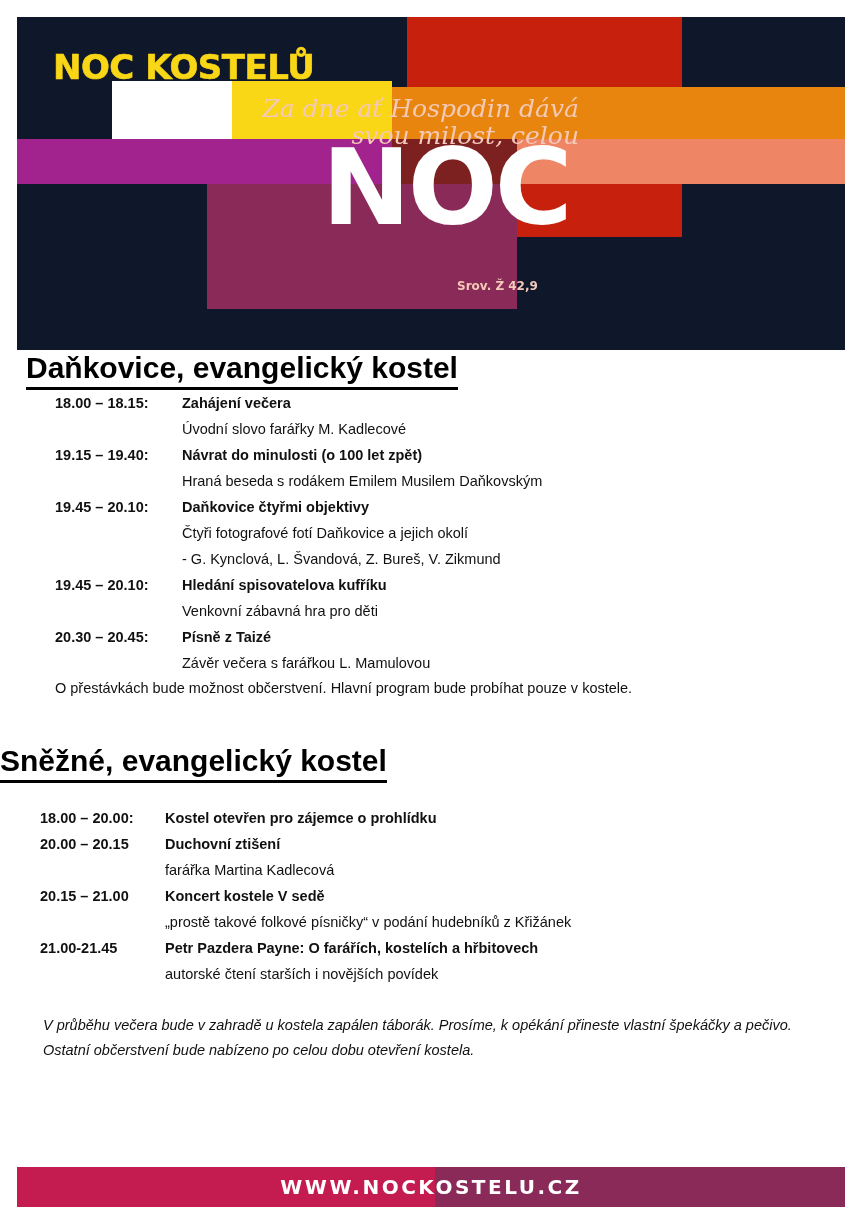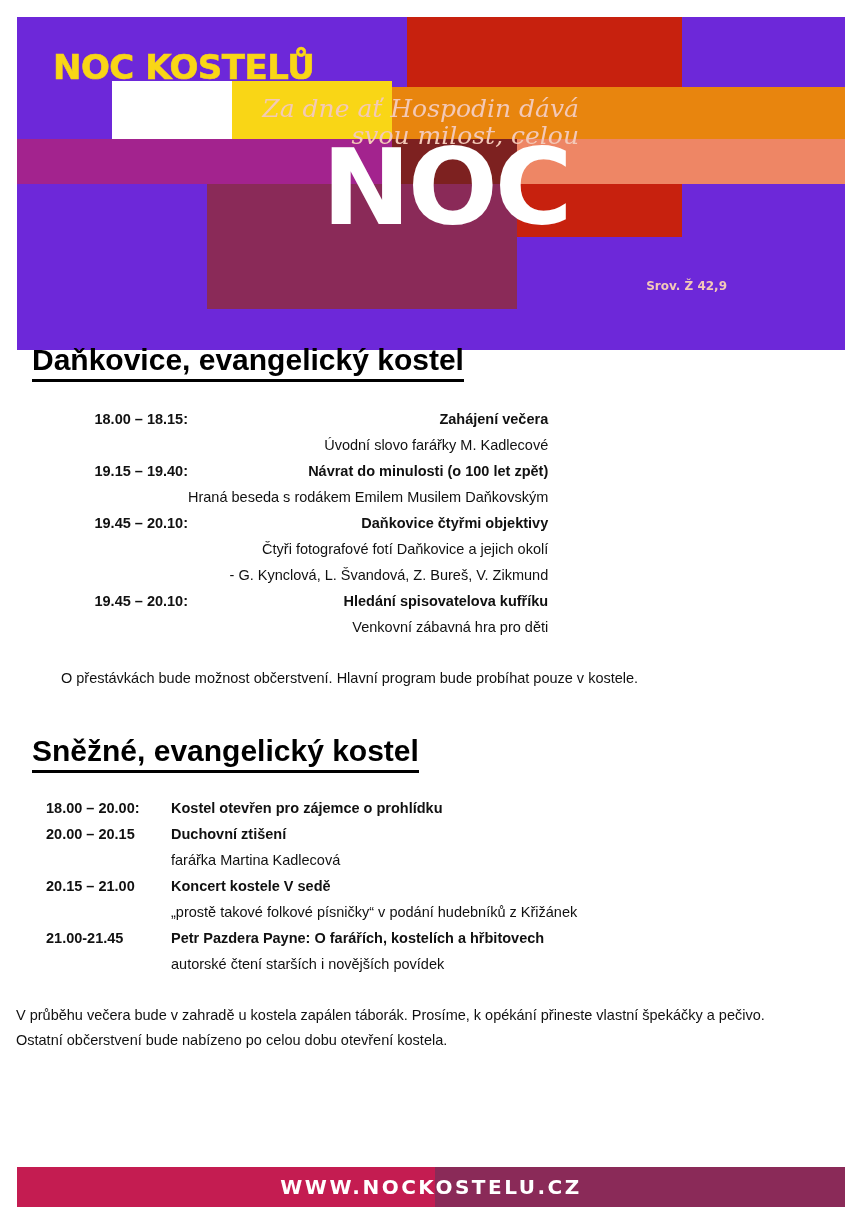--- a/index.html
+++ b/index.html
@@ -10,21 +10,21 @@
     color:#111111;
     position:relative;
     overflow:hidden;
   }
 
   
   .banner{
     position:absolute;
     left:17px; top:17px;
     width:828px; height:333px;
-    background:#6d28d9;
+    background:#0f172a;
     overflow:hidden;
   }
   .layer{ position:absolute; }
 
   
   .l-darkred{ left:390px; top:0px; width:275px; height:220px; background:#c7210e; }
   
   .l-orange{ left:275px; top:70px; width:553px; height:52px; background:#e8850e; }
   
   .l-salmon{ left:275px; top:122px; width:553px; height:45px; background:#ee8665; }
@@ -68,82 +68,82 @@
   .quote-bottom{
     position:absolute; left:215px; top:222px;
     width:345px; text-align:right;
     font-family:"DejaVu Serif", serif;
     font-style:italic; font-weight:bold;
     font-size:25px; line-height:27px;
     color:#f9d616;
   }
   .srov{
     position:absolute; left:440px; top:262px;
-    width:270px; text-align:right;
+    width:270px; text-align:left;
     font-family:"DejaVu Sans", sans-serif;
     font-weight:bold; font-size:12px;
     color:#f3c9b8;
   }
   .date{
     position:absolute; left:410px; top:275px;
     width:300px; text-align:right;
     font-family:"DejaVu Sans", sans-serif;
     font-weight:bold; font-size:52px; line-height:54px;
     letter-spacing:-1.5px;
     color:#f9d616;
   }
 
   
-  .content{ position:absolute; left:0; top:332px; width:865px;padding-left:6px; }
+  .content{ position:absolute; left:0; top:340px; width:865px; }
 
   .section-title{
     font-family:"Liberation Sans", sans-serif;
     font-weight:bold;
     font-size:30px;
     color:#000000;
     border-bottom:3px solid #000000;
     display:inline-block;
     padding-bottom:1px;
     line-height:36px;
   }
   .sec1-title{ margin-left:26px; margin-top:10px; }
-  .sec2-title{ margin-left:26px; }
+  .sec2-title{ }
 
   table.prog{ border-collapse:collapse; }
   table.prog td{ vertical-align:top; padding:0; }
   .time{
     font-weight:bold;
     font-size:14.5px;
     white-space:nowrap;
     line-height:26px;
   }
   .ev-title{
     font-weight:bold;
     font-size:14.5px;
     line-height:26px;
   }
   .ev-sub{
     font-weight:normal;
     font-size:14.5px;
     line-height:26px;
   }
 
-  .prog1{ margin-top:24px; margin-left:55px;text-align:right; }
+  .prog1{ margin-left:55px; }
   .prog1 .col-time{ width:127px; }
 
   .prog2{ margin-top:22px; margin-left:40px; }
   .prog2 .col-time{ width:125px; }
 
   .note{
     font-size:14.5px;
     line-height:25px;
     font-weight:normal;
   }
-  .note1{ margin-top:26px; margin-left:55px; width:760px; }
-  .note2{ margin-top:26px; margin-left:10px; width:790px; }
+  .note1{ margin-left:55px; width:760px; }
+  .note2{ margin-top:26px; margin-left:43px; width:790px;font-style:italic; }
 
   .gap-sections{ height:42px; }
 
   
   .footer{
     position:absolute;
     left:17px; top:1167px;
     width:828px; height:40px;
     display:flex;
   }
@@ -225,20 +225,29 @@
       </tr>
       <tr>
         <td class="col-time">
             <div class="time">19.45 – 20.10:</div>
           </td>
         <td>
           <div class="ev-title">Hledání spisovatelova kufříku</div>
           <div class="ev-sub">Venkovní zábavná hra pro děti</div>
         </td>
       </tr>
+      <tr>
+        <td class="col-time">
+            <div class="time">20.30 – 20.45:</div>
+          </td>
+        <td>
+          <div class="ev-title">Písně z Taizé</div>
+          <div class="ev-sub">Závěr večera s farářkou L. Mamulovou</div>
+        </td>
+      </tr>
     </tbody>
   </table>
 
   <div class="note note1">O přestávkách bude možnost občerstvení. Hlavní program bude probíhat pouze v kostele.</div>
 
   <div class="gap-sections"></div>
 
   
   <div class="section-title sec2-title">Sněžné, evangelický kostel</div>
 

